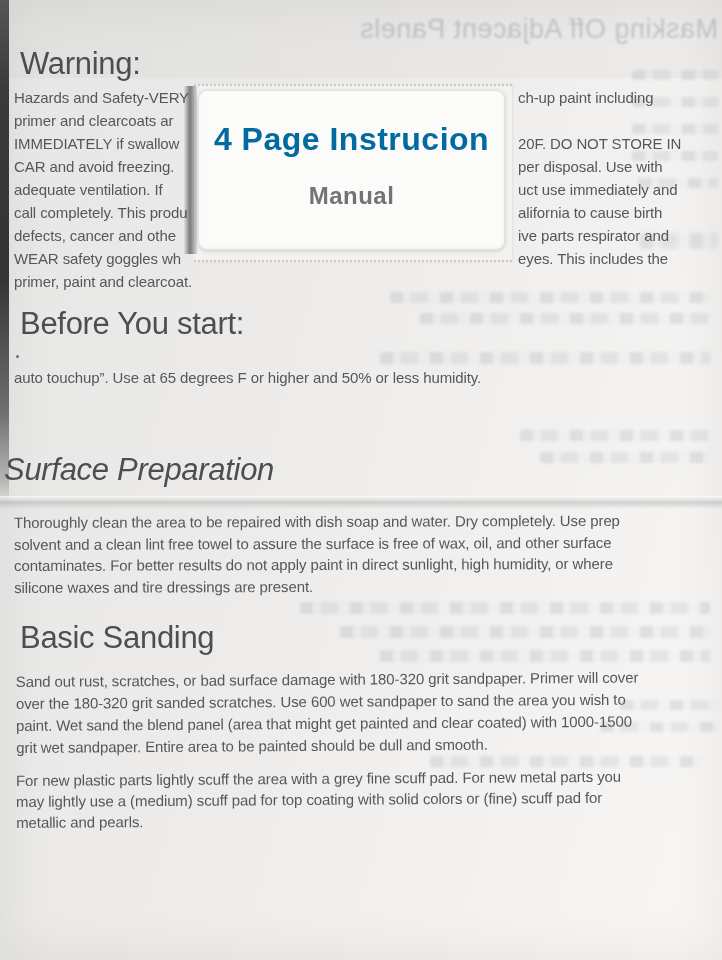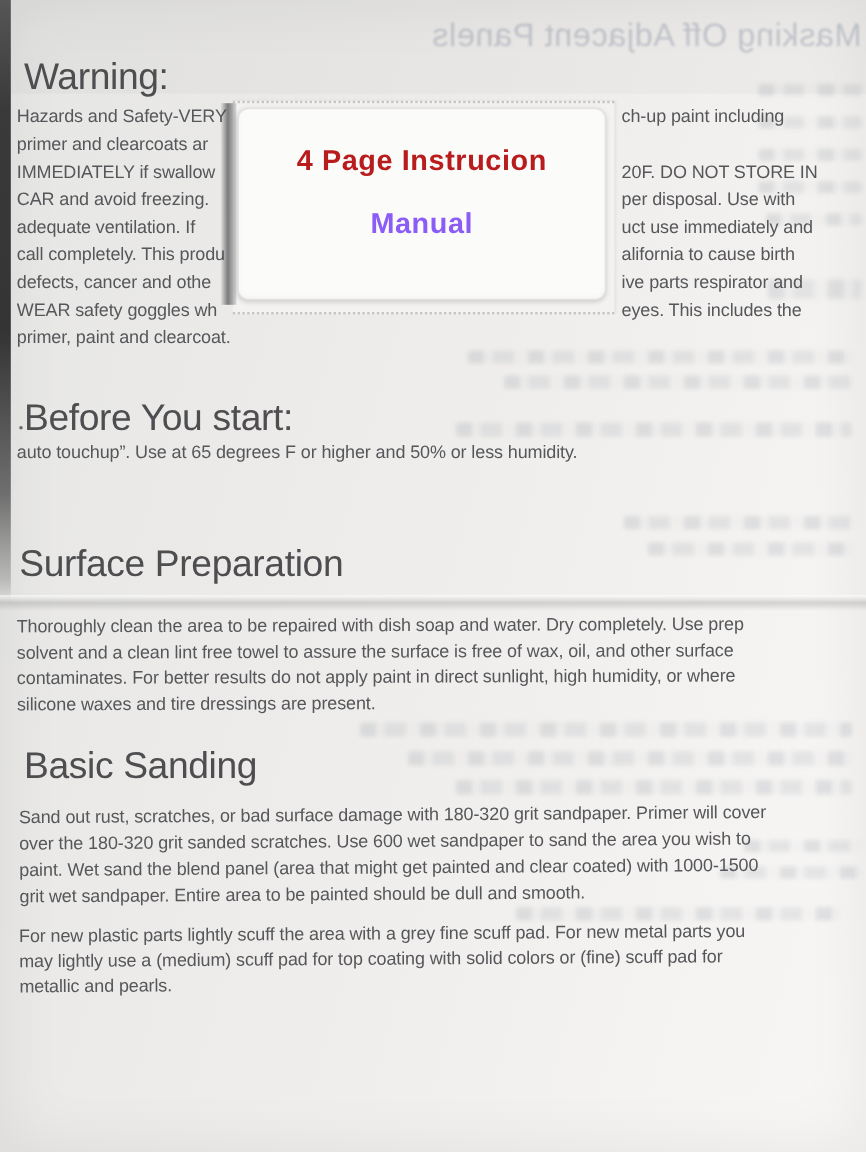--- a/index.html
+++ b/index.html
@@ -35,22 +35,22 @@
         background:#f3f2f0;
         border-top:2px dotted #c6c5c2;border-bottom:2px dotted #c6c5c2;
         box-shadow:1px 0 2px rgba(0,0,0,0.06);}
   .fold-shadow{position:absolute;left:184px;top:86px;width:13px;height:168px;
         background:linear-gradient(90deg,rgba(60,60,60,0.05) 0%,rgba(55,55,58,0.62) 45%,rgba(90,90,92,0.18) 100%);
         filter:blur(0.5px);}
   .sticker{position:absolute;left:198px;top:90px;width:307px;height:160px;
         background:#fbfbfa;border:1px solid #e3e2df;border-radius:9px;
         box-shadow:0 1px 4px rgba(0,0,0,0.16), inset 0 -2px 4px rgba(0,0,0,0.03);
         text-align:center;padding-top:30px;box-sizing:border-box;}
-  .sticker .l1{font-size:24px;font-weight:700;color:#b91c1c;letter-spacing:0.5px;}
-  .sticker .l2{font-size:24px;font-weight:700;color:#8b5cf6;letter-spacing:0.5px;margin-top:24px;}
+  .sticker .l1{font-size:32px;font-weight:700;color:#0369a1;letter-spacing:0.5px;}
+  .sticker .l2{font-size:24px;font-weight:700;color:#737373;letter-spacing:0.5px;margin-top:24px;}
   .dot{position:absolute;left:16px;top:355px;width:3px;height:3px;border-radius:50%;background:#6a6a6a;}
   .sheet-edge{position:absolute;left:0;top:496px;width:722px;height:13px;
         background:linear-gradient(180deg,rgba(255,255,255,0.7) 0%,rgba(140,140,138,0.32) 50%,rgba(200,200,198,0.0) 100%);}
   .tilt-a{transform:rotate(-0.2deg);transform-origin:0 50%;}
   .tilt-b{transform:rotate(-0.4deg);transform-origin:0 50%;}
 </style>
 </head>
 <body>
 
 <div class="page">
@@ -117,27 +117,27 @@
     </div>
   </div>
 
   <div class="backing"></div>
   <div class="fold-shadow"></div>
   <div class="sticker">
     <div class="l1">4 Page Instrucion</div>
     <div class="l2">Manual</div>
   </div>
 
-  <div class="h" style="left:20px;top:306px;margin-top:24px;">Before You start:</div>
+  <div class="h" style="left:20px;top:306px;">Before You start:</div>
   <div class="dot"></div>
   <div class="para" style="left:14px;top:367px;line-height:21.5px;">
       <div class="tline">auto touchup”.  Use at 65 degrees F or higher and 50% or less humidity.</div>
     </div>
 
-  <div class="h" style="left:16px;top:452px;">Surface Preparation</div>
+  <div class="h" style="left:4px;top:452px;font-style:italic;">Surface Preparation</div>
   <div class="sheet-edge"></div>
   <div class="para tilt-a" style="left:14px;top:512px;line-height:21.5px;">
       <div class="tline">Thoroughly clean the area to be repaired with dish soap and water.  Dry completely. Use prep</div>
       <div class="tline">solvent and a clean lint free towel to assure the surface is free of wax, oil, and other surface</div>
       <div class="tline">contaminates. For better results do not apply paint in direct sunlight, high humidity, or where</div>
       <div class="tline">silicone waxes and tire dressings are present.</div>
     </div>
 
   <div class="h" style="left:20px;top:620px;">Basic Sanding</div>
   <div class="para tilt-b" style="left:16px;top:671px;line-height:22px;">

